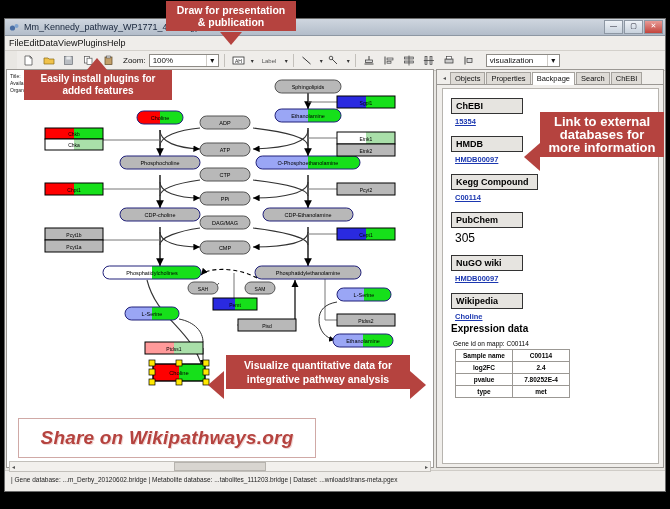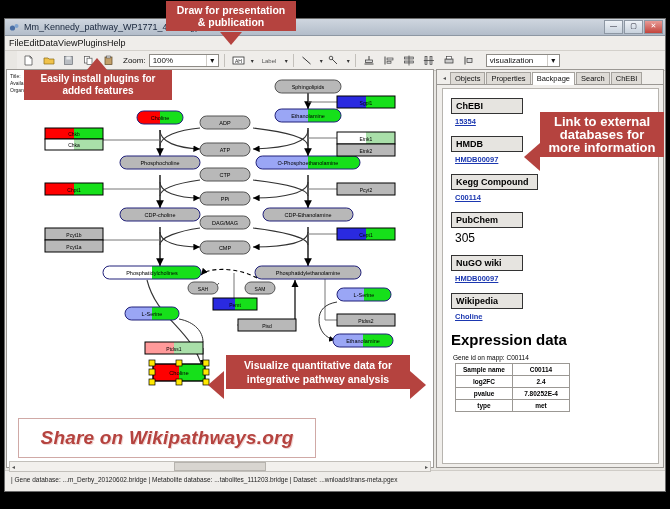--- a/index.html
+++ b/index.html
@@ -57,21 +57,21 @@
 
   .backpage{position:absolute;left:5px;top:18px;right:4px;bottom:3px;background:#fff;
             border:1px solid #b7b4af;overflow:hidden;padding:6px 18px 0 8px;box-sizing:border-box;}
   .bp-head{display:inline-block;border:1px solid #333;background:#e6e4e0;
            font-size:9px;font-weight:bold;color:#000;padding:2px 8px 2px 4px;min-width:72px;
            box-sizing:border-box;}
   .bp-link{font-size:7.5px;color:#1b37b0;text-decoration:underline;display:block;
            margin:3px 0 0 4px;font-weight:bold;}
   .bp-val{font-size:12px;color:#000;display:block;margin:3px 0 0 4px;}
   .bp-gap{height:7px;}
-  .bp-expr{font-size:15px;font-weight:bold;color:#000;margin-top:10px;}
+  .bp-expr{font-size:10px;font-weight:bold;color:#000;margin-top:2px;}
   .bp-geneid{font-size:6.5px;color:#000;margin:6px 0 2px 2px;}
   table.exp{border-collapse:collapse;margin-left:4px;}
   table.exp td{border:1px solid #9b9894;font-size:6.5px;text-align:center;
                padding:2px 5px;color:#000;min-width:46px;font-weight:bold;}
 
   
   .statusbar{position:absolute;left:0;right:0;bottom:0;height:20px;background:#efedea;
              border-top:1px solid #cfccc7;}
   .status-text{position:absolute;left:6px;top:5px;font-size:6.5px;color:#222;white-space:nowrap;}
   .hscroll{position:absolute;left:4px;top:-10px;width:420px;height:9px;background:#f2f0ed;

